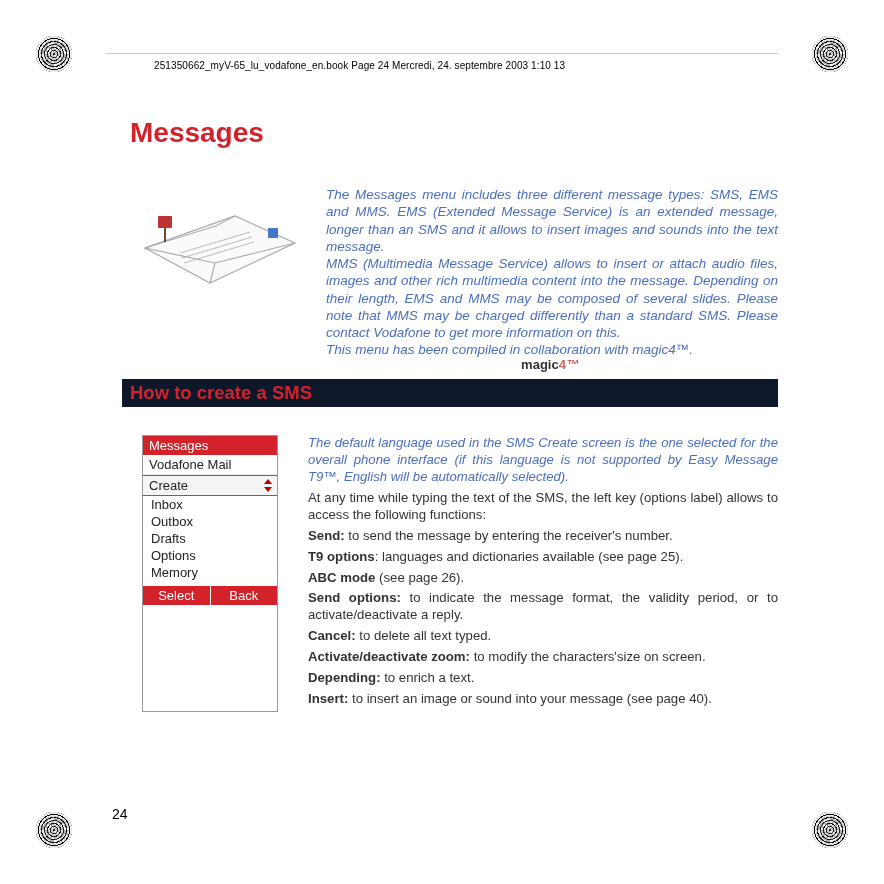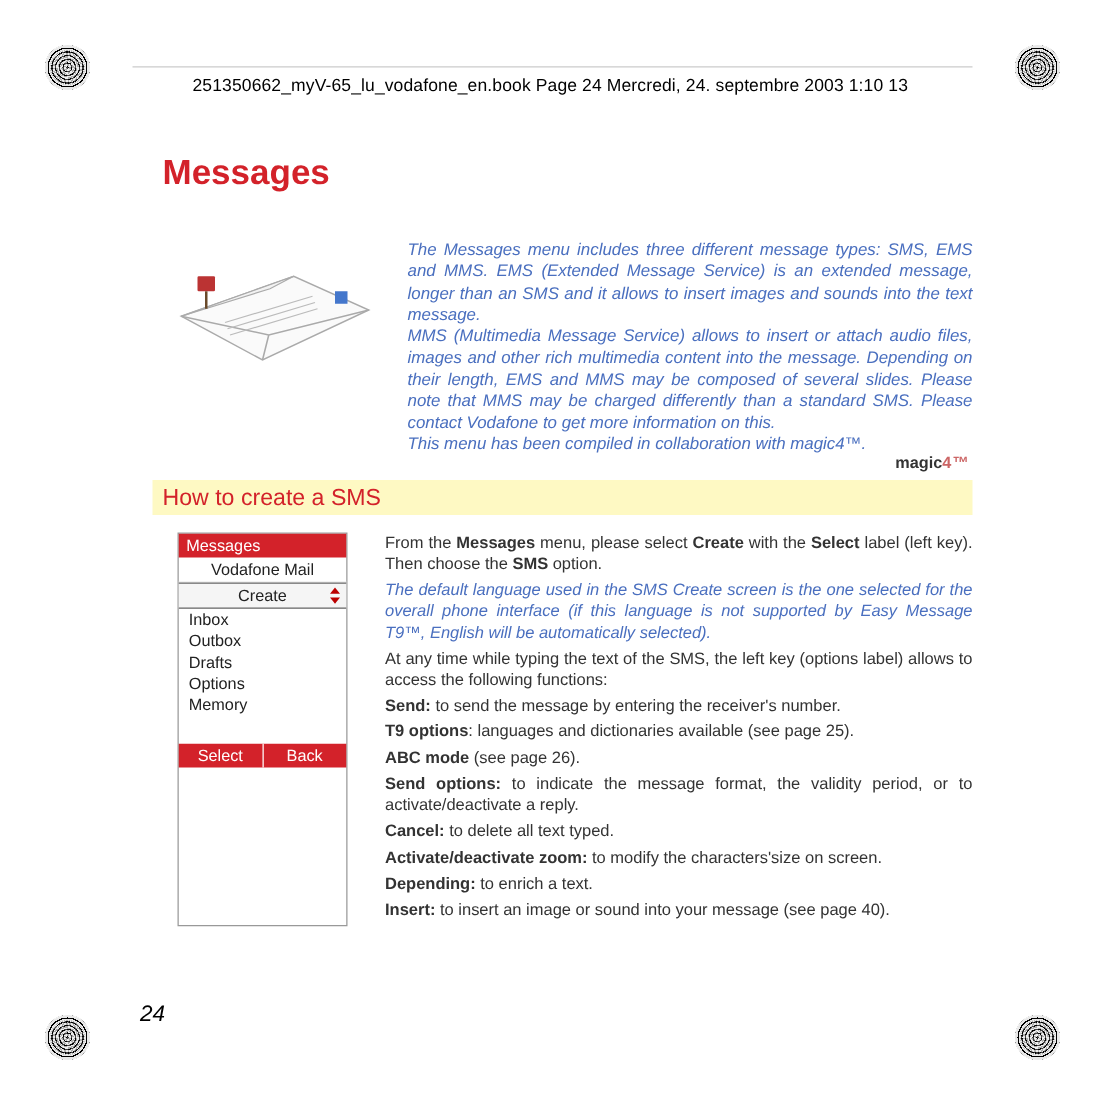--- a/index.html
+++ b/index.html
@@ -30,21 +30,21 @@
   .rm-tr { top: 36px; right: 36px; }
   .rm-bl { bottom: 36px; left: 36px; }
   .rm-br { bottom: 36px; right: 36px; }
 
   .page {
     position: absolute;
     top: 53px; bottom: 0; left: 106px; right: 106px;
     padding: 0;
   }
   .header-meta {
-    font-size: 14px;
+    font-size: 10px;
     color: #000;
     padding: 6px 0 18px 48px;
     border-top: 1px solid #ccc;
     letter-spacing: 0.1px;
   }
   .title {
     color: #d3222a;
     font-size: 28px;
     font-weight: bold;
     margin: 28px 0 12px 24px;
@@ -64,37 +64,37 @@
   .intro-text {
     flex: 1;
     color: #4a6fbf;
     font-size: 13.5px;
     font-style: italic;
     line-height: 1.28;
     text-align: justify;
     padding-right: 0;
   }
   .magic {
-    text-align: right;
+    text-align: center;
     font-style: normal;
     font-weight: bold;
     color: #333;
     font-size: 13px;
     padding-right: 2px;
     margin-top: -2px;
   }
   .magic .pix { color: #c66; letter-spacing: 1px; }
 
   .section-bar {
-    background: #fef9c3;
+    background: #0f172a;
     color: #d3222a;
     font-size: 18.5px;
-    font-weight: normal;
+    font-weight: bold;
     padding: 3px 0 3px 8px;
-    margin: 6px 0 14px 16px;
+    margin: 6px 0 28px 16px;
   }
 
   .body-row {
     display: flex;
     gap: 30px;
     padding: 0 0 0 36px;
   }
 
   
   .phone {
@@ -107,21 +107,20 @@
   }
   .phone-title {
     background: #d3222a;
     color: #fff;
     padding: 2px 6px;
     font-weight: normal;
   }
   .phone-item {
     padding: 2px 6px;
     border-bottom: 1px solid #eee;
-    text-align: center;
   }
   .phone-item.sel {
     background: #f5f5f5;
     border-top: 1px solid #666;
     border-bottom: 1px solid #666;
     position: relative;
   }
   .phone-item.sel::after{
     content:"";
     position:absolute; right:5px; top:3px;
@@ -156,22 +155,21 @@
     text-align: justify;
   }
   .instructions p { margin-bottom: 4px; }
   .instructions .it { font-style: italic; color: #4a6fbf; }
   .instructions b { font-weight: bold; }
 
   .pagenum {
     position:absolute;
     bottom: 62px;
     left: 112px;
-    font-size: 18px;
-    font-style: italic;
+    font-size: 14px;
   }
 </style>
 </head>
 <body>
 
 <div class="regmark rm-tl"></div>
 <div class="regmark rm-tr"></div>
 <div class="regmark rm-bl"></div>
 <div class="regmark rm-br"></div>
 
@@ -211,31 +209,28 @@
 
   <div class="body-row">
     <div class="phone">
       <div class="phone-title">Messages</div>
       <div class="phone-item">Vodafone Mail</div>
       <div class="phone-item sel">Create</div>
       <div class="phone-sub">Inbox</div>
       <div class="phone-sub">Outbox</div>
       <div class="phone-sub">Drafts</div>
       <div class="phone-sub">Options</div>
-      <div class="phone-sub" style="padding-bottom:24px">Memory</div>
+      <div class="phone-sub" style="padding-bottom:6px">Memory</div>
       <div class="phone-soft">
         <div>Select</div>
         <div>Back</div>
       </div>
     </div>
 
     <div class="instructions">
-      <p>
-        <span>From the </span><b>Messages</b><span> menu, please select </span><b>Create</b><span> with the </span><b>Select</b><span> label (left key). Then choose the </span><b>SMS</b><span> option.</span>
-      </p>
       <p class="it">The default language used in the SMS Create screen is the one selected for the overall phone interface (if this language is not supported by Easy Message T9™, English will be automatically selected).</p>
       <p>At any time while typing the text of the SMS, the left key (options label) allows to access the following functions:</p>
       <p><b>Send:</b><span> to send the message by entering the receiver's number.</span></p>
       <p><b>T9 options</b><span>: languages and dictionaries available (see page 25).</span></p>
       <p><b>ABC mode</b><span> (see page 26).</span></p>
       <p><b>Send options:</b><span> to indicate the message format, the validity period, or to activate/deactivate a reply.</span></p>
       <p><b>Cancel:</b><span> to delete all text typed.</span></p>
       <p><b>Activate/deactivate zoom:</b><span> to modify the characters'size on screen.</span></p>
       <p><b>Depending:</b><span> to enrich a text.</span></p>
       <p><b>Insert:</b><span> to insert an image or sound into your message (see page 40).</span></p>

